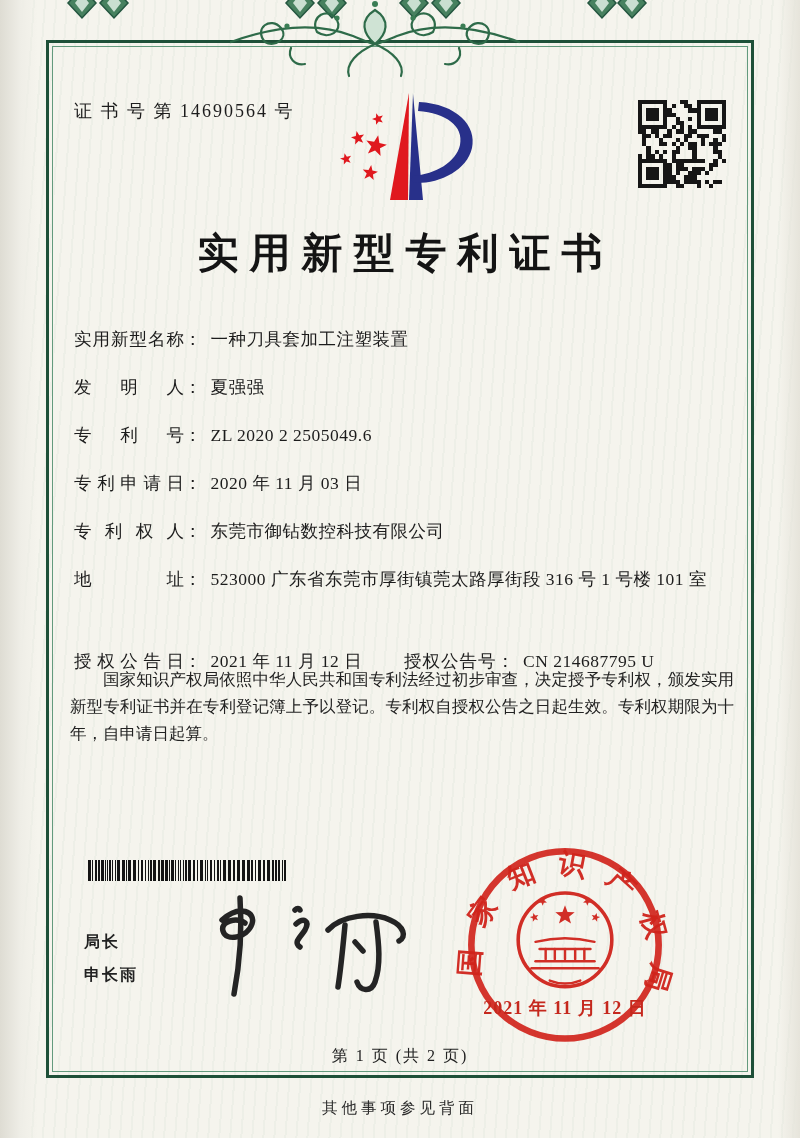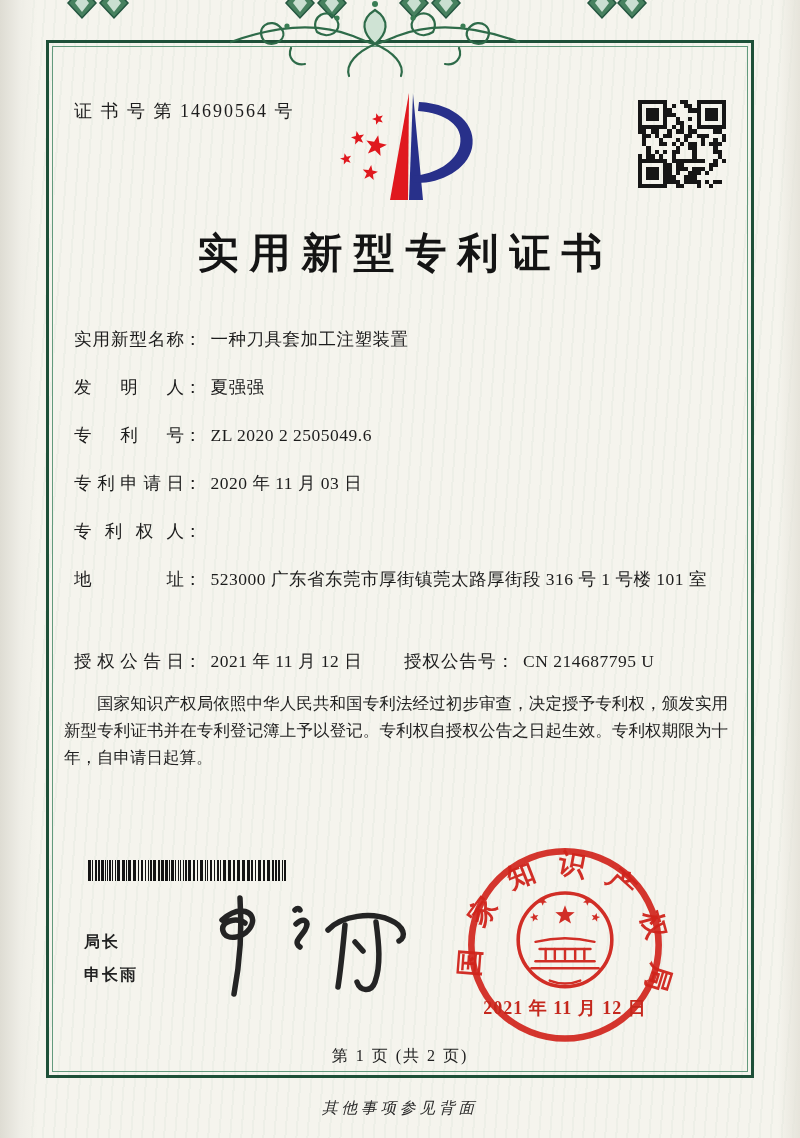--- a/index.html
+++ b/index.html
@@ -56,22 +56,22 @@
   .flabel{ flex:0 0 110px; text-align:justify; text-align-last:justify; font-weight:500; }
   .colon{ flex:0 0 auto; margin-right:9px; font-weight:500; }
   .fvalue{ flex:1; letter-spacing:.5px; }
   .grant-row{ margin-bottom:0; }
   .grant-left{ display:flex; align-items:flex-start; flex:0 0 330px; }
   .grant-left .flabel{ flex:0 0 110px; }
   .grant-right{ display:flex; align-items:baseline; flex:1;margin-top:34px; }
   .grant-right .flabel{ flex:0 0 auto; text-align-last:auto; letter-spacing:1px; }
 
   .paragraphs{
-    position:absolute; left:64px; top:666px; width:664px;
-    font-size:16.5px; line-height:27px; text-align:justify; color:#222;margin-top:24px;
+    position:absolute; left:70px; top:666px; width:664px;
+    font-size:16.5px; line-height:27px; text-align:justify; color:#222;
   }
   .paragraphs p{ text-indent:2em; }
 
   .barcode{ position:absolute; left:88px; top:860px; width:204px; height:21px; }
   .barcode svg{ width:100%; height:100%; fill:#141414; shape-rendering:crispEdges; }
 
   .officer{
     position:absolute; left:84px; top:925px;
     font-family:"Liberation Sans","DejaVu Sans",sans-serif;
     font-size:16px; font-weight:700; line-height:33px; letter-spacing:2px; color:#222;
@@ -85,21 +85,21 @@
     position:absolute; left:0; top:160px; width:100%; text-align:center;
     font-size:18px; font-weight:700; color:#c5281d; letter-spacing:1px;
   }
 
   .page-footer{
     position:absolute; left:0; top:1046px; width:100%; text-align:center;
     font-size:16px; letter-spacing:2px; color:#222;
   }
   .back-note{
     position:absolute; left:0; top:1098px; width:100%; text-align:center;
-    font-size:15.5px; letter-spacing:4px; color:#2a2a2a;font-style:italic;
+    font-size:15.5px; letter-spacing:4px; color:#2a2a2a;
   }
 </style>
 </head>
 <body>
 
 <div class="paper">
 
   <div class="frame">
     <div class="frame-inner"></div>
   </div>
@@ -417,20 +417,21 @@
         <span class="fvalue">ZL 2020 2 2505049.6</span>
       </div>
       <div class="frow">
         <span class="flabel">专利申请日</span>
           <span class="colon">：</span>
         <span class="fvalue">2020 年 11 月 03 日</span>
       </div>
       <div class="frow">
         <span class="flabel">专利权人</span>
           <span class="colon">：</span>
+        <span class="fvalue">东莞市御钻数控科技有限公司</span>
       </div>
       <div class="frow">
         <span class="flabel">地址</span>
           <span class="colon">：</span>
         <span class="fvalue">523000 广东省东莞市厚街镇莞太路厚街段 316 号 1 号楼 101 室</span>
       </div>
       <div class="frow grant-row">
         <div class="grant-left">
           <span class="flabel">授权公告日</span>
             <span class="colon">：</span>

